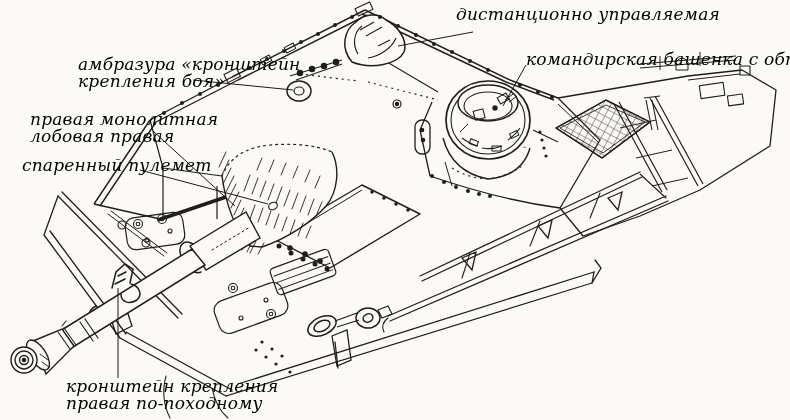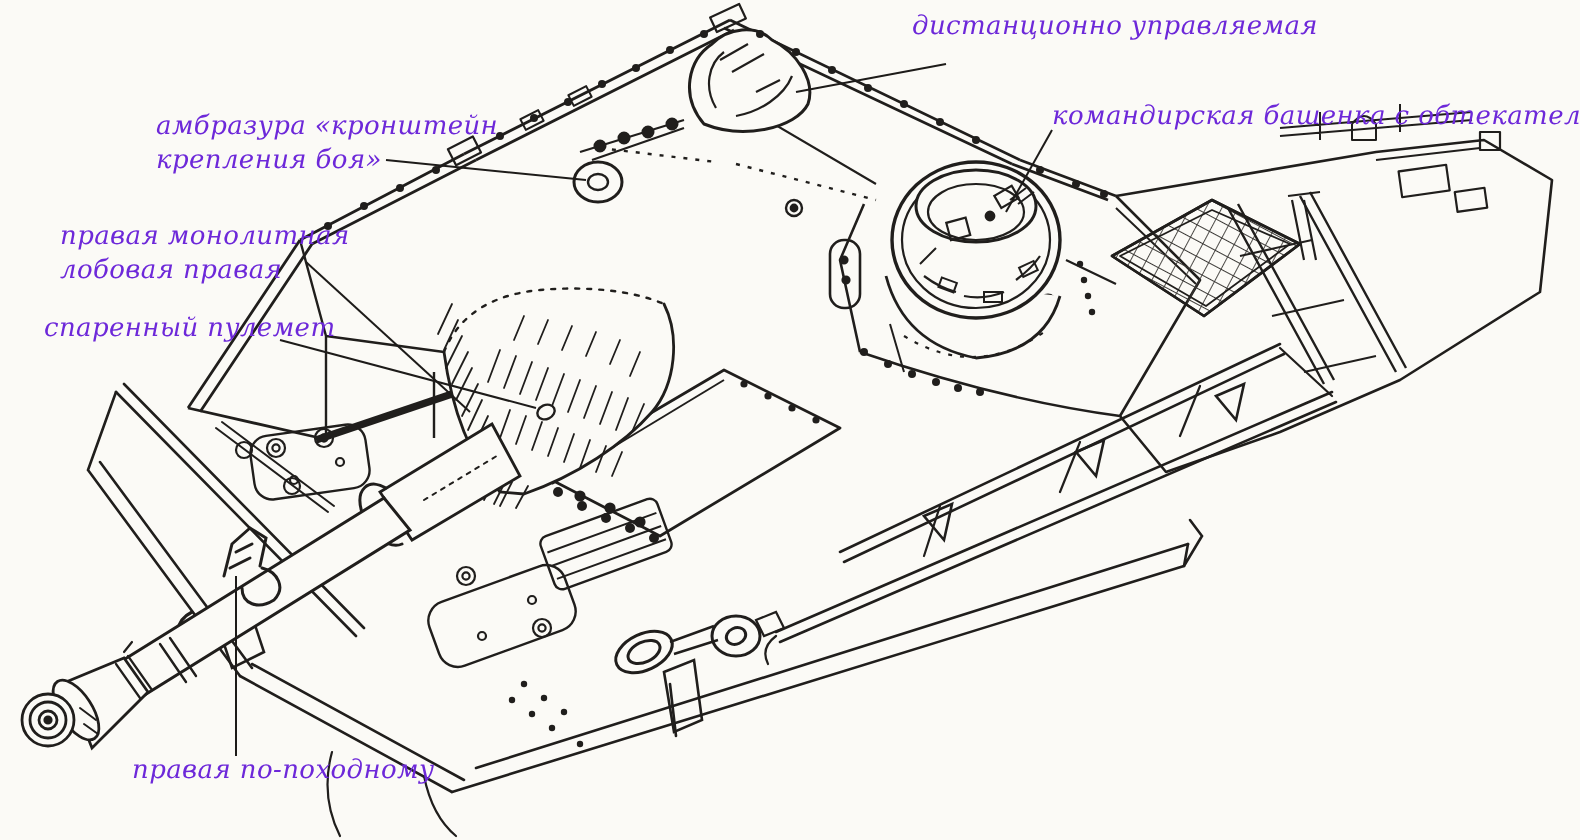--- a/index.html
+++ b/index.html
@@ -5,23 +5,23 @@
   html,body{margin:0;padding:0;background:#e8e8e8;}
   .stage{
     position:relative;width:790px;height:420px;overflow:hidden;
     background:#fbfaf6;
     font-family:"DejaVu Serif","Liberation Serif",serif;
   }
   .stage svg{position:absolute;left:0;top:0;}
   .lbl{
     position:absolute;
     font-style:italic;
-    font-size:13px;
+    font-size:17px;
     line-height:16.5px;
-    color:#6d28d9;
+    color:#000000;
     letter-spacing:.2px;
     white-space:nowrap;
   }
   .lbl-remote-mg{left:456px;top:6px;}
   .lbl-cupola{left:526px;top:51px;}
   .lbl-embrasure{left:78px;top:56px;}
   .lbl-front-plate{left:30px;top:111px;font-style:italic;}
   .lbl-coax{left:22px;top:157px;text-align:right;}
   .lbl-travel-lock{left:66px;top:378px;}
 </style>
@@ -298,16 +298,17 @@
 <div class="lbl lbl-front-plate">
   <div>правая  монолитная</div>
   <div>лобовая правая</div>
 </div>
 
 <div class="lbl lbl-coax">
   <div>спаренный пулемет</div>
 </div>
 
 <div class="lbl lbl-travel-lock">
+  <div>кронштейн крепления</div>
   <div>правая по-походному</div>
 </div>
 
 </div>
 
 </body></html>

